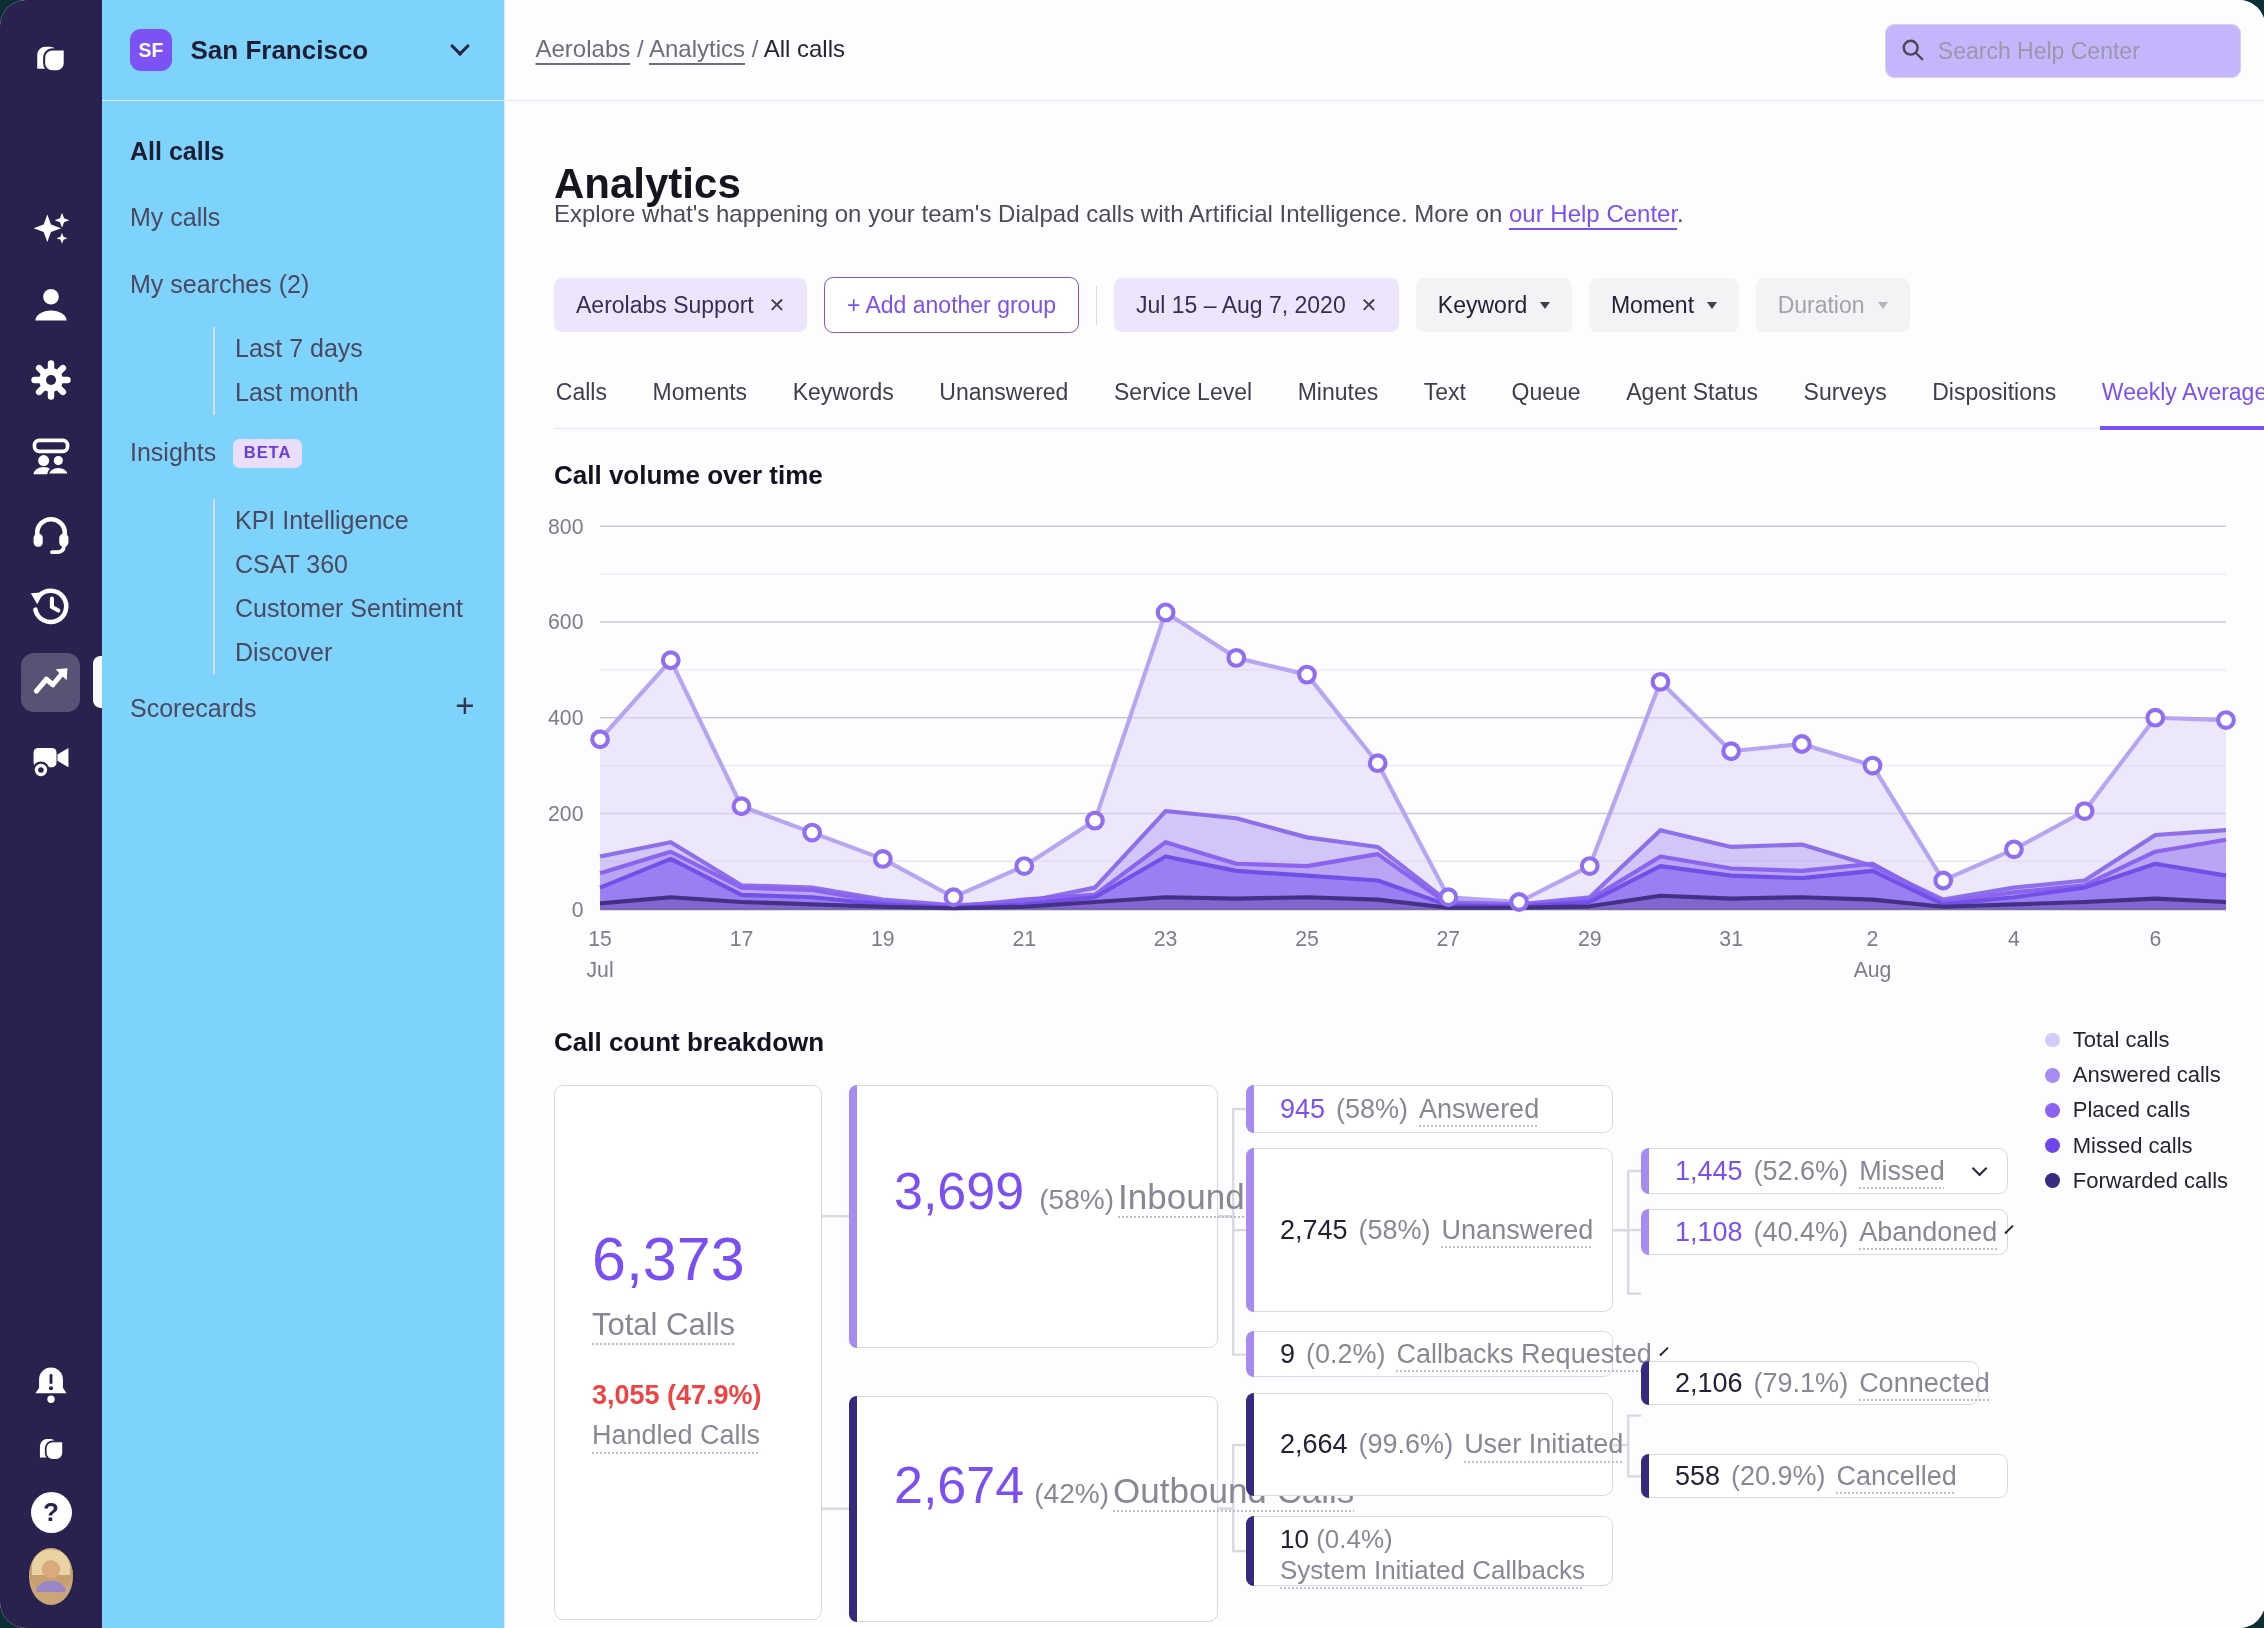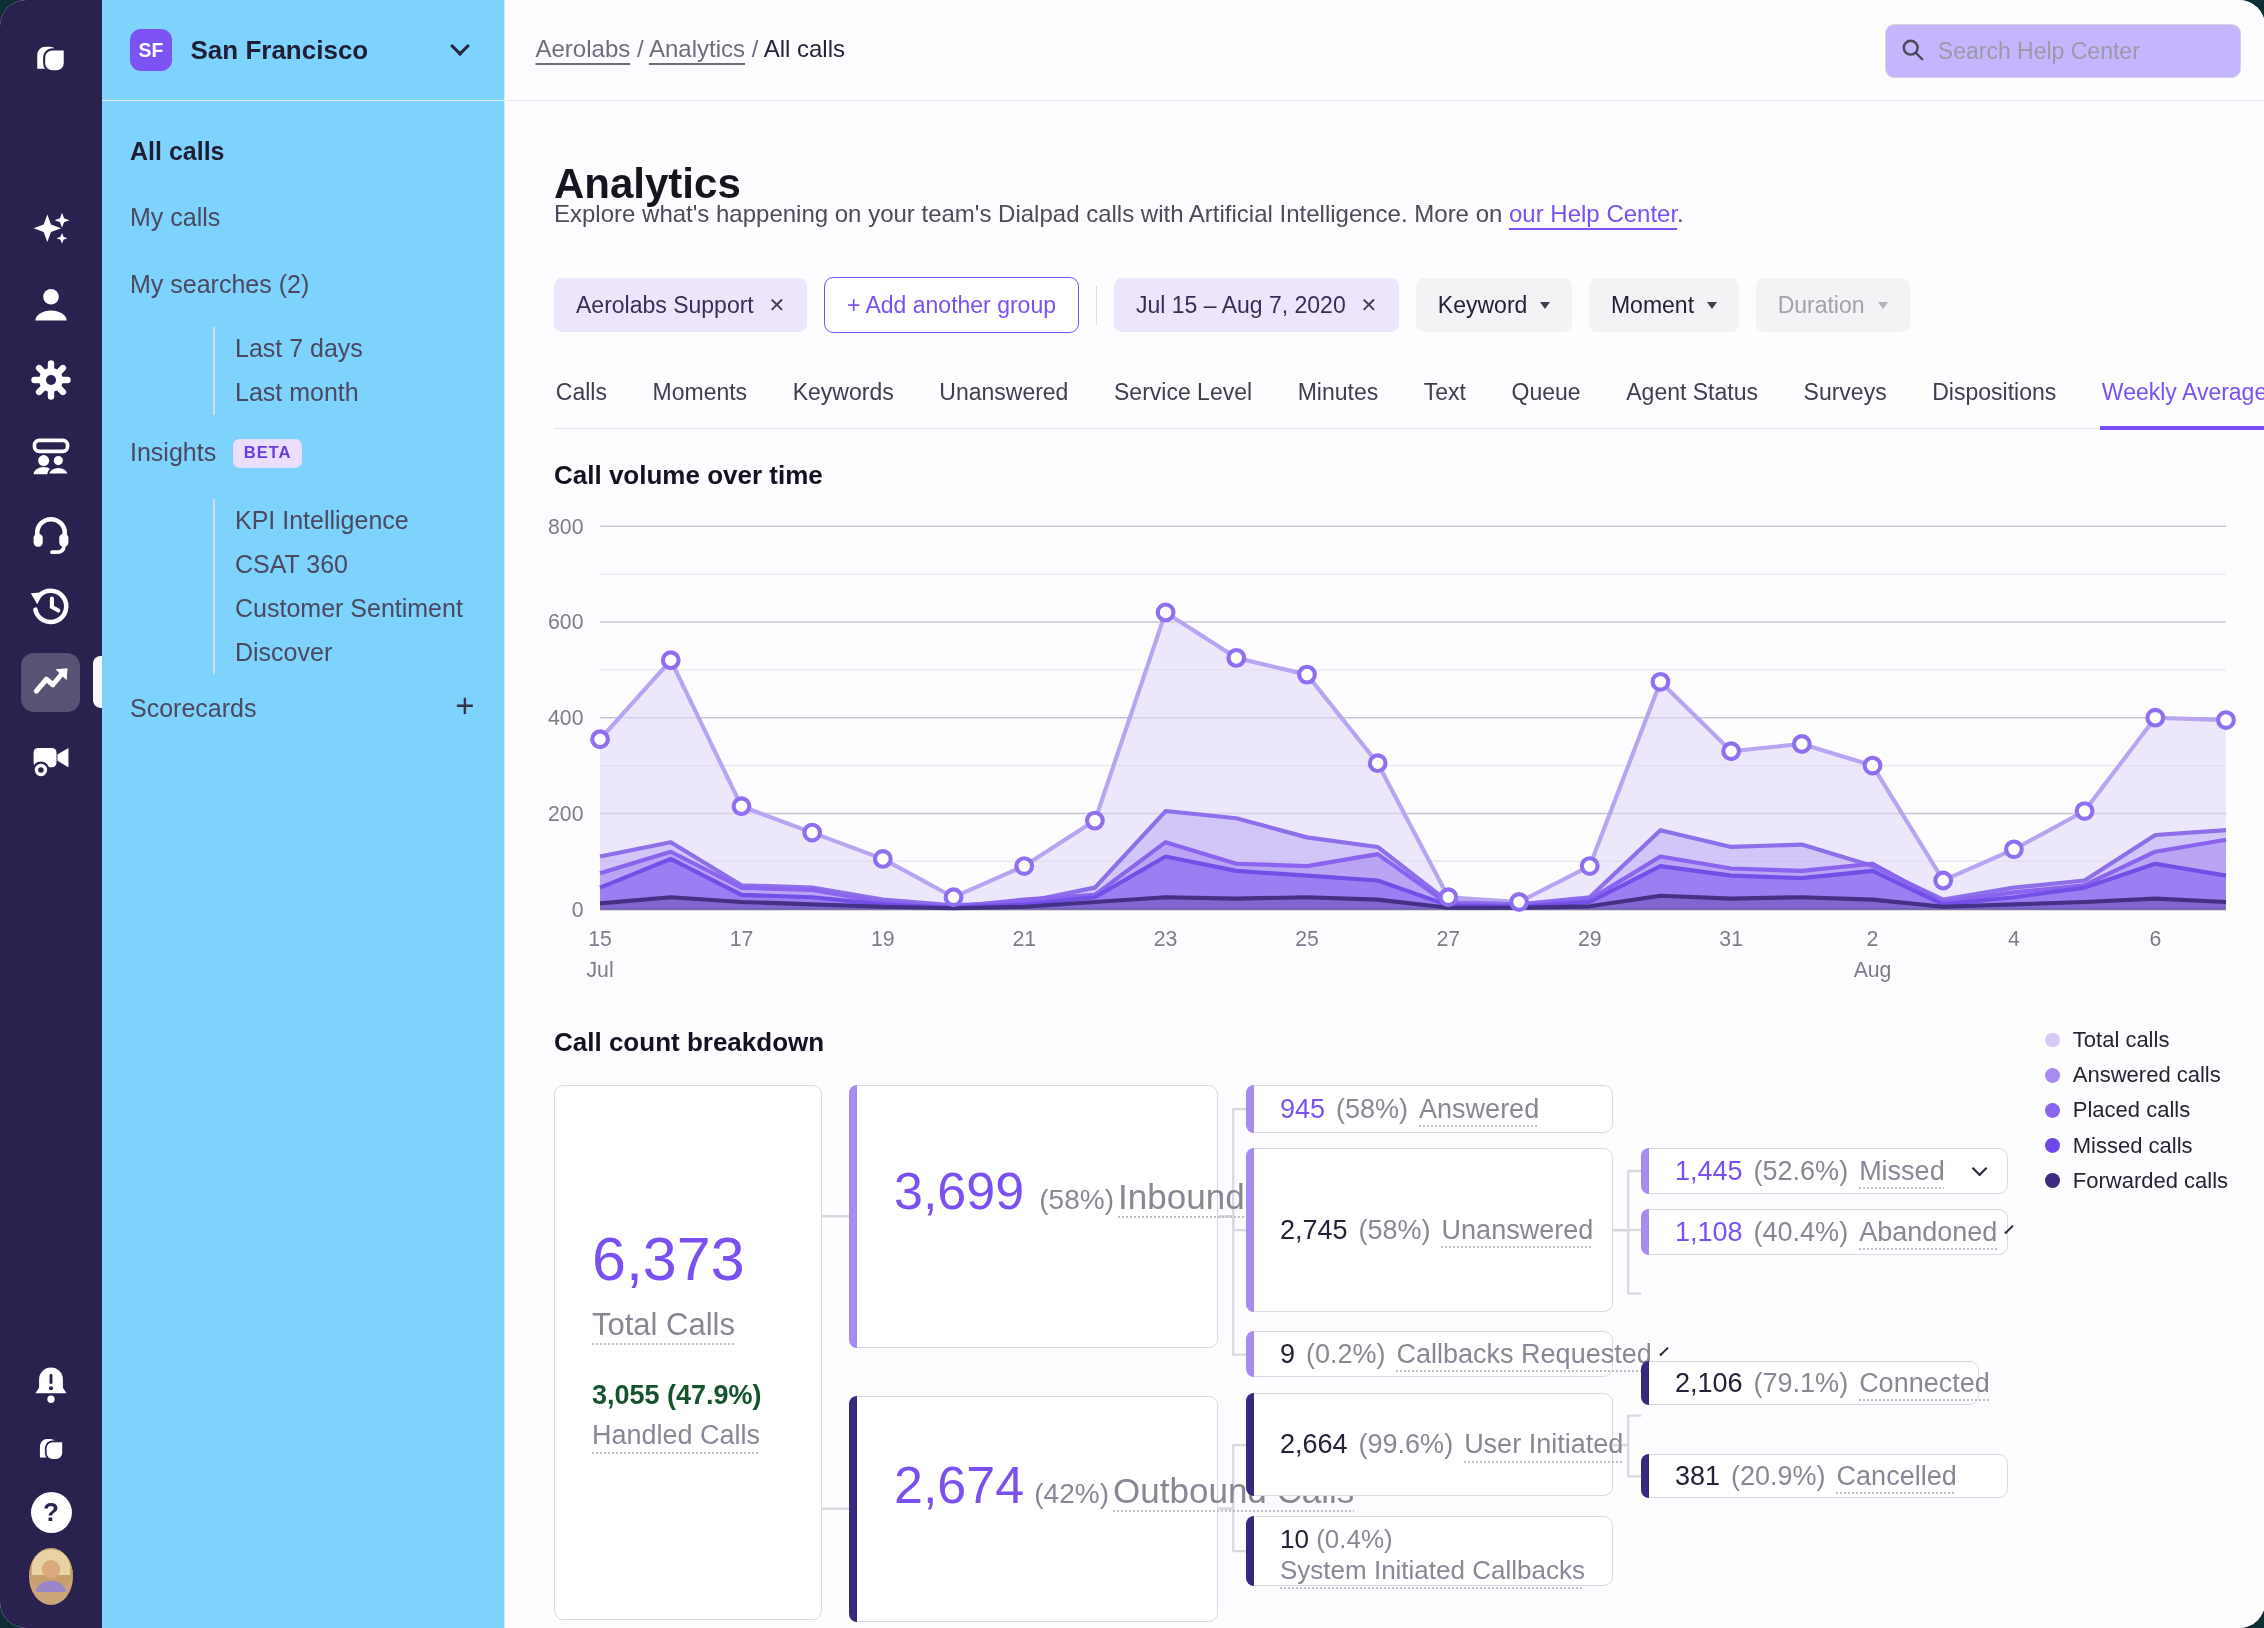--- a/index.html
+++ b/index.html
@@ -369,21 +369,21 @@
           <path d="M772 1524 H788 V1570 H802"></path>
         <path d="M1200 1455 H1216 V1423 H1230"></path>
           <path d="M1200 1455 H1216 V1489 H1230"></path>
       </g>
     </svg>
 
     <div class="bx" style="left:48px;top:983px;width:268px;height:535px">
       <div style="padding:138px 0 0 37px">
         <div class="val purple" style="font-size:61px">6,373</div>
         <div class="lbl" style="font-size:31px;margin-top:13px;display:inline-block">Total Calls</div>
-        <div style="font-size:27px;font-weight:bold;color:#14532d;margin-top:37px">3,055 (47.9%)</div>
+        <div style="font-size:27px;font-weight:bold;color:#ef4444;margin-top:37px">3,055 (47.9%)</div>
         <div class="lbl" style="font-size:27px;margin-top:9.2px;display:inline-block">Handled Calls</div>
       </div>
     </div>
 
     <div class="bx" style="left:343px;top:983px;width:369px;height:263px">
       <div class="bar light"></div>
       <div style="padding:74px 0 0 44px;white-space:nowrap">
         <span class="val purple" style="font-size:52px">3,699</span>
         <span class="pct" style="font-size:28px;margin-left:11px">(58%)</span>
         <div class="lbl" style="font-size:35px;margin-top:16.6px;display:inline-block">Inbound Calls</div>
@@ -461,21 +461,21 @@
       <div class="bar dark"></div>
       <div class="brow">
           <span class="val">2,106</span>
           <span class="pct">(79.1%)</span>
           <span class="lbl">Connected</span>
         </div>
     </div>
     <div class="bx" style="left:1135px;top:1352px;width:367px;height:44px">
       <div class="bar dark"></div>
       <div class="brow">
-          <span class="val">381</span>
+          <span class="val">558</span>
           <span class="pct">(20.9%)</span>
           <span class="lbl">Cancelled</span>
         </div>
     </div>
 
     <div class="legend">
       <div class="lg-row">
           <span class="lg-dot" style="background: rgb(215, 201, 246);"></span>
           <span class="lg-lbl">Total calls</span>
         </div>

